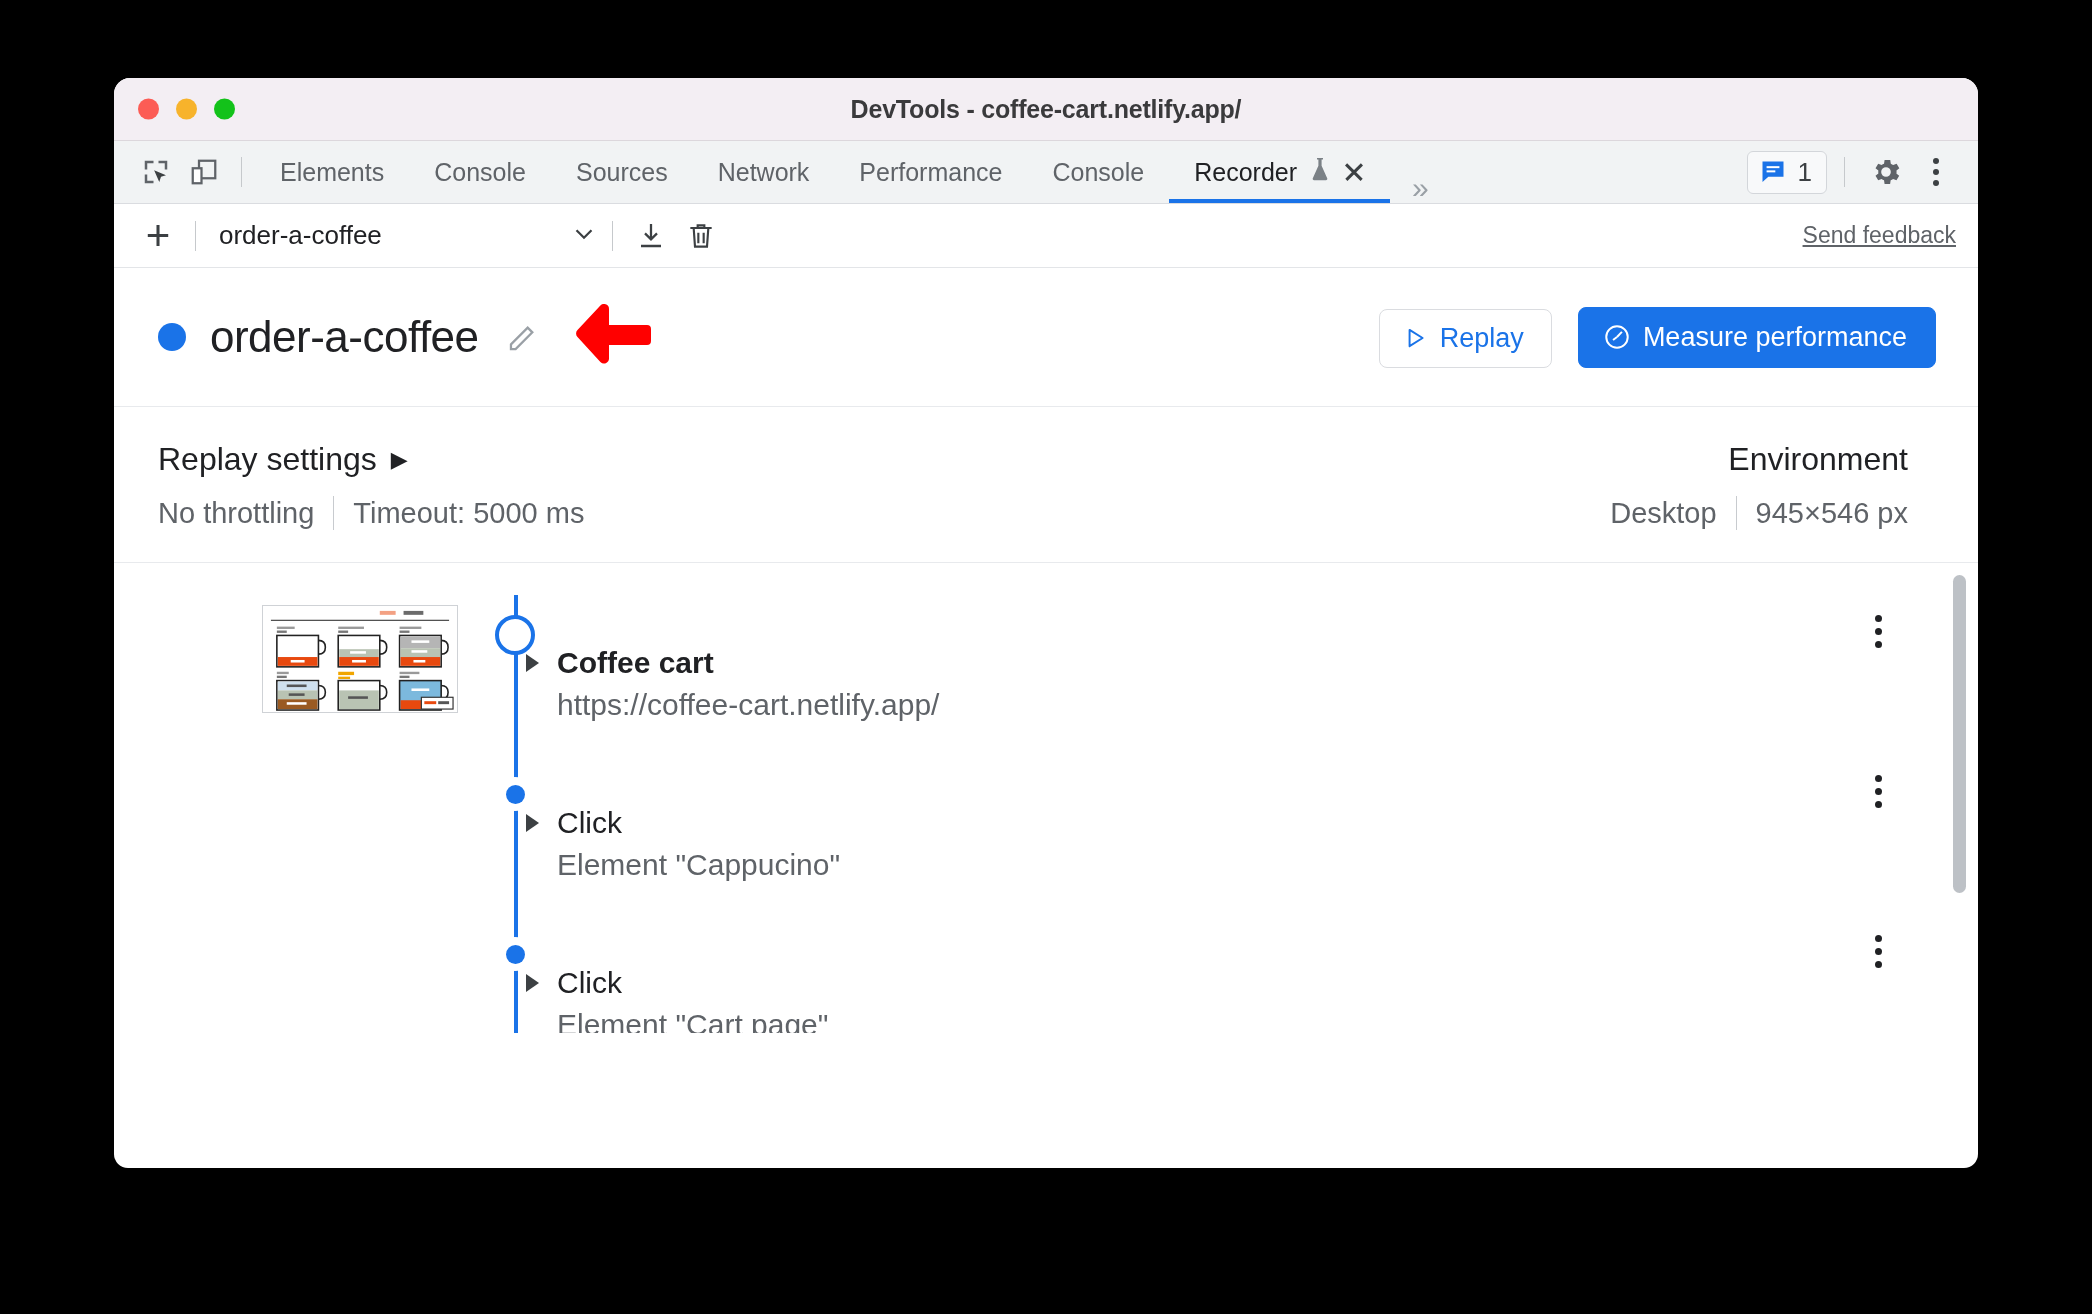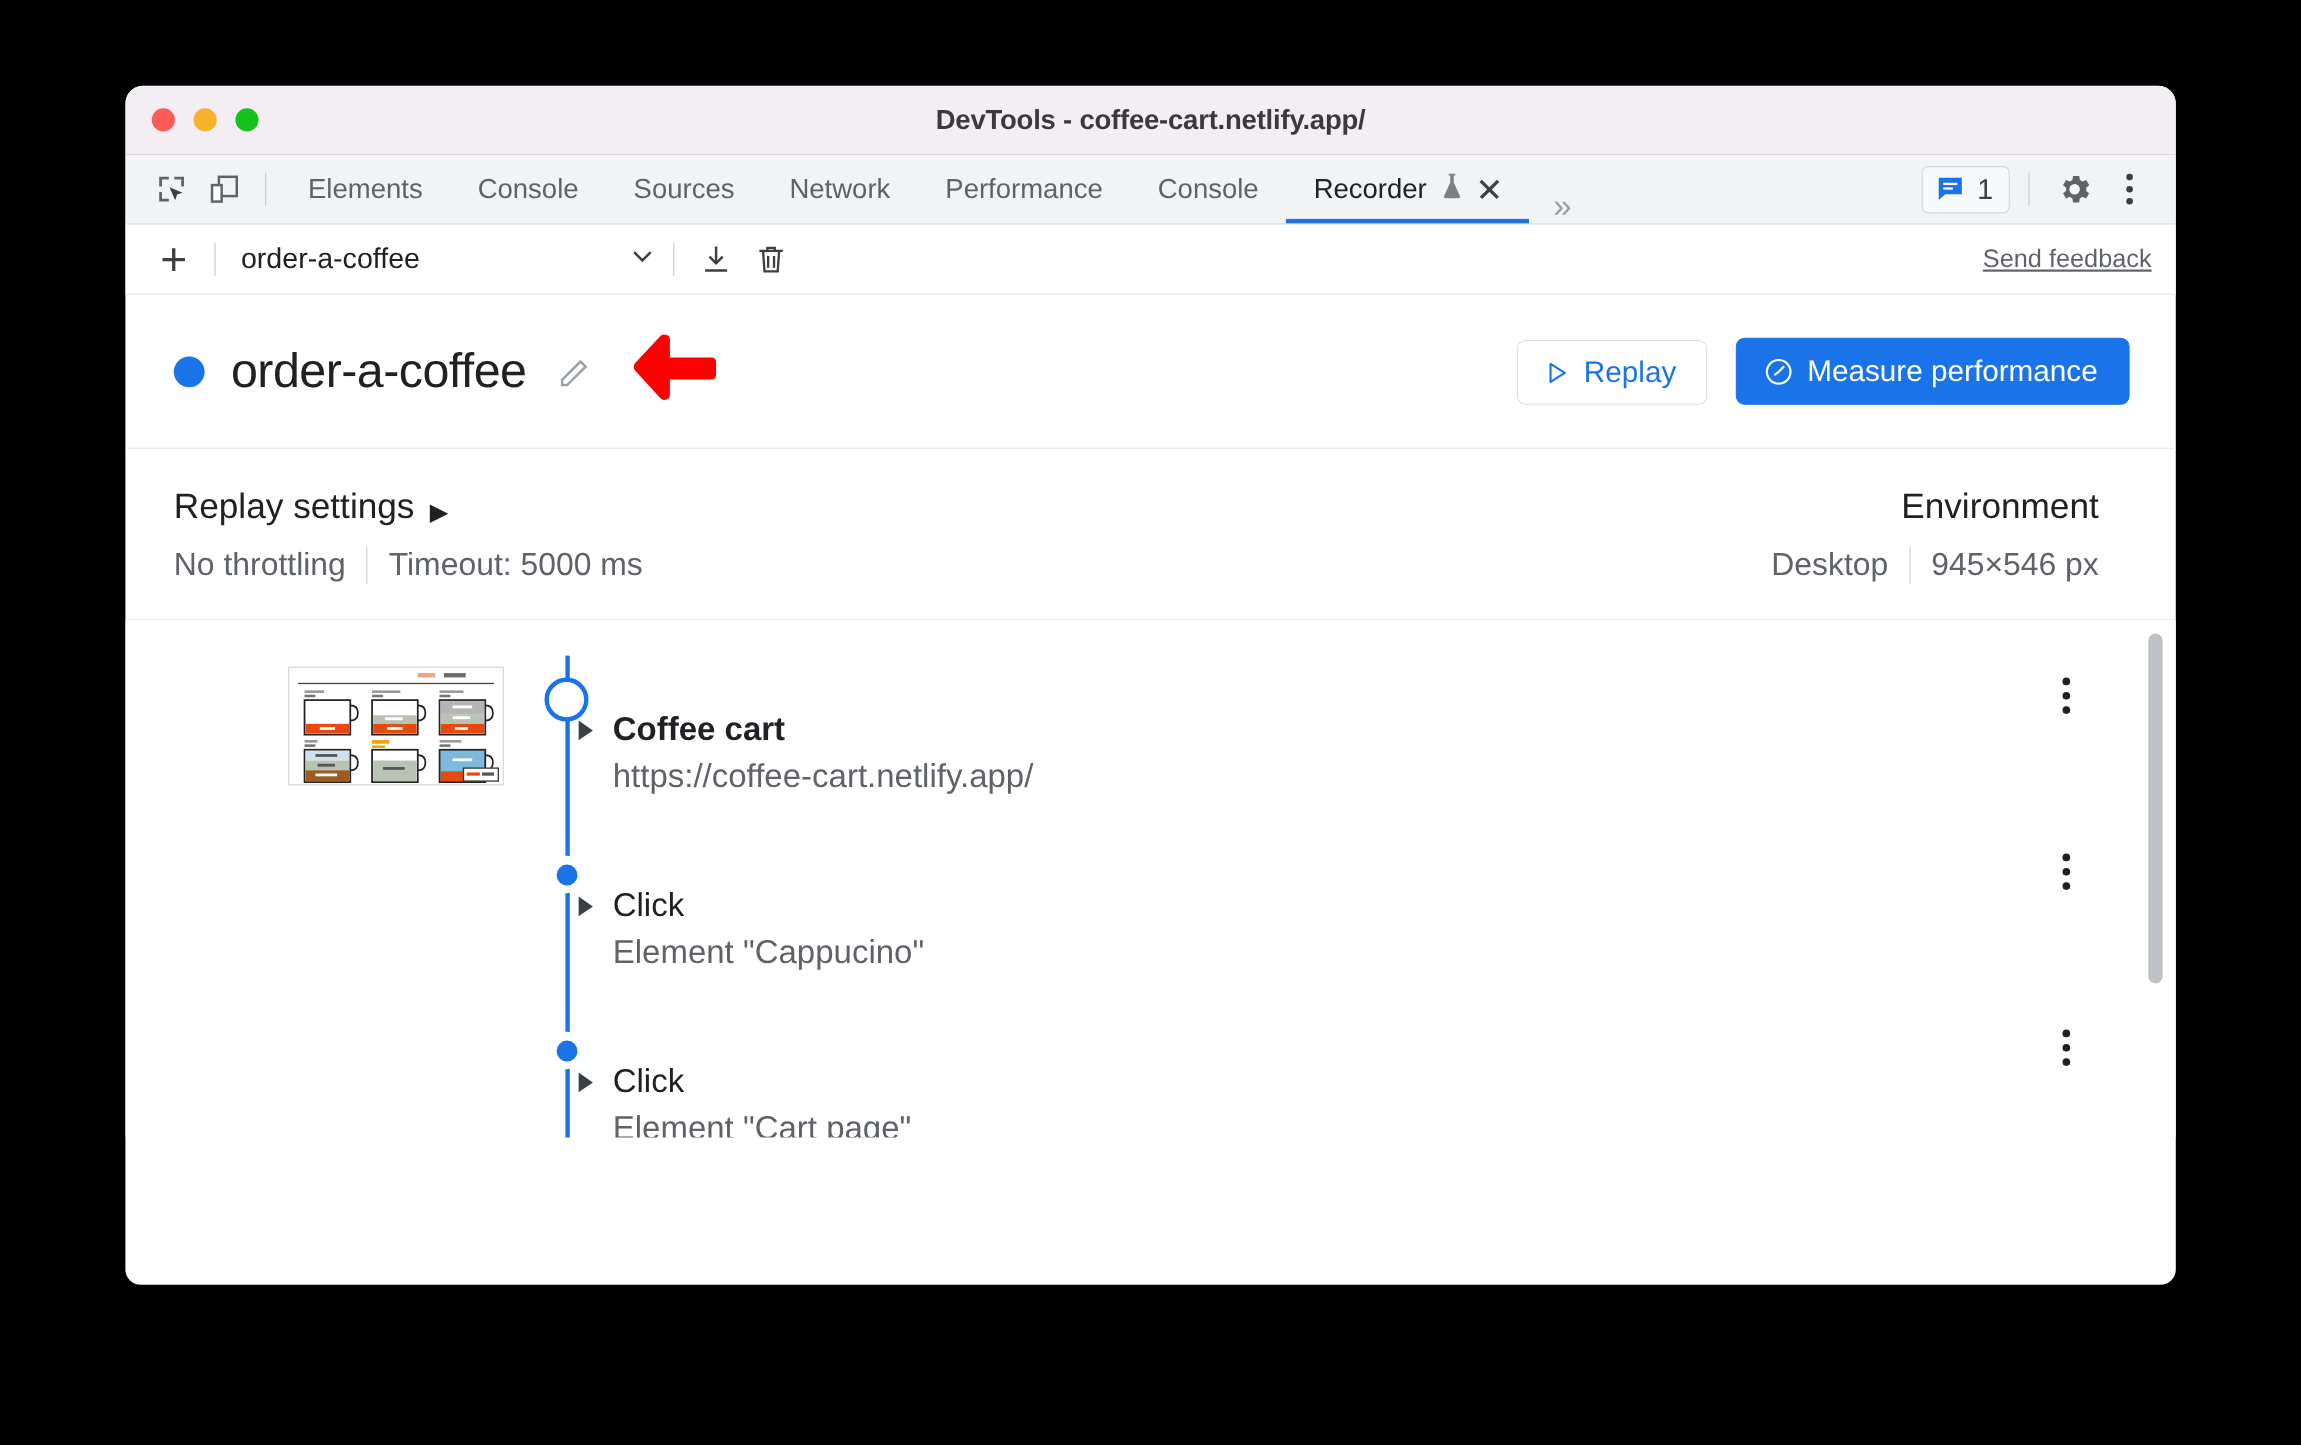--- a/index.html
+++ b/index.html
@@ -155,21 +155,21 @@
   .settings-right { text-align: right; padding-right: 28px; }
   .sec-title {
     font-size: 32px; color:#202124; display:flex; align-items:center; gap:14px;
     margin-bottom: 18px;
   }
   .sec-title.right { justify-content:flex-end; }
   .sec-title .tri { color:#202124; font-size:22px; }
   .sec-sub { font-size: 29px; color:#5f6368; display:flex; align-items:center; gap:0; }
   .sec-sub.right { justify-content:flex-end; }
   .pipe { display:inline-block; width:1px; height:34px; background:#c8cbcf; margin: 0 19px; }
-  .clickable-title { cursor:pointer;align-items:flex-end; }
+  .clickable-title { cursor:pointer; }
 
   
   .steps-area { position:relative; height: 470px; overflow:hidden; background:#fff;}
   .steps-inner { position:relative; padding: 40px 0 0 0; }
   .step-row {
     position:relative;
     display:flex; align-items:center;
     min-height: 120px;
     padding-left: 112px;
   }

